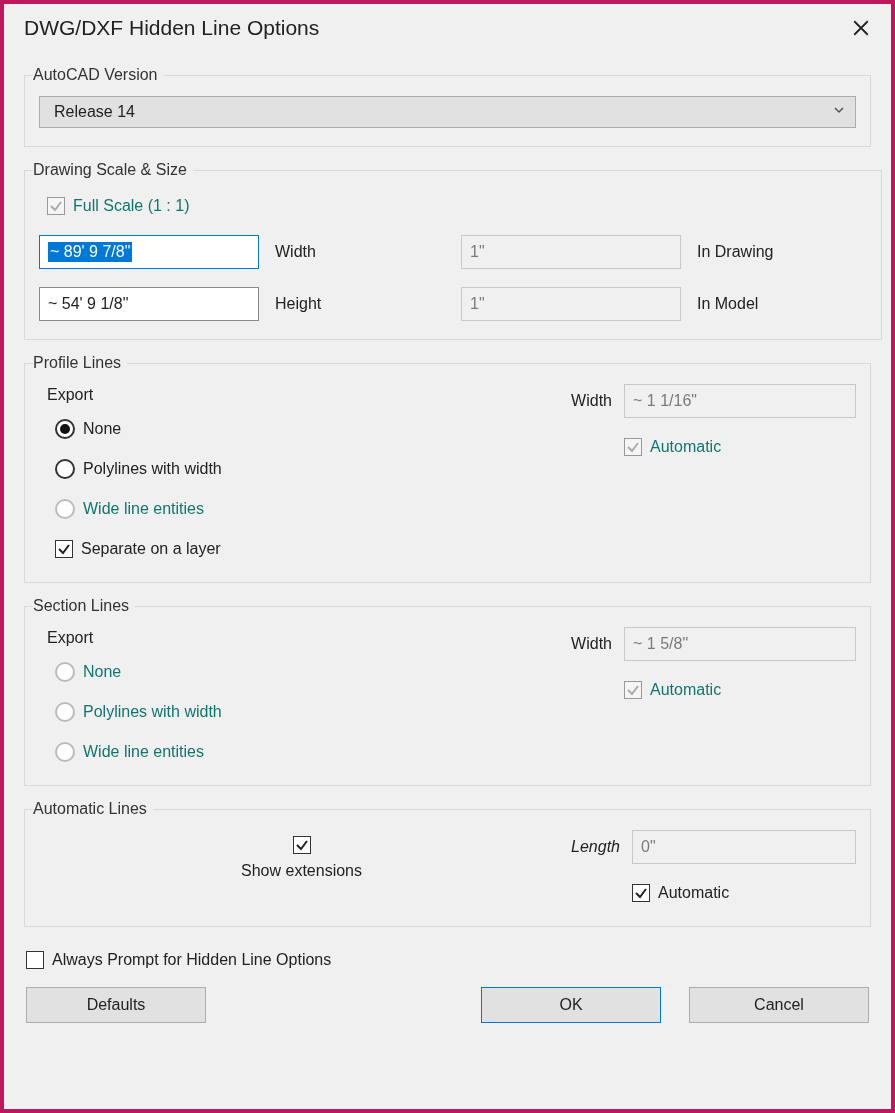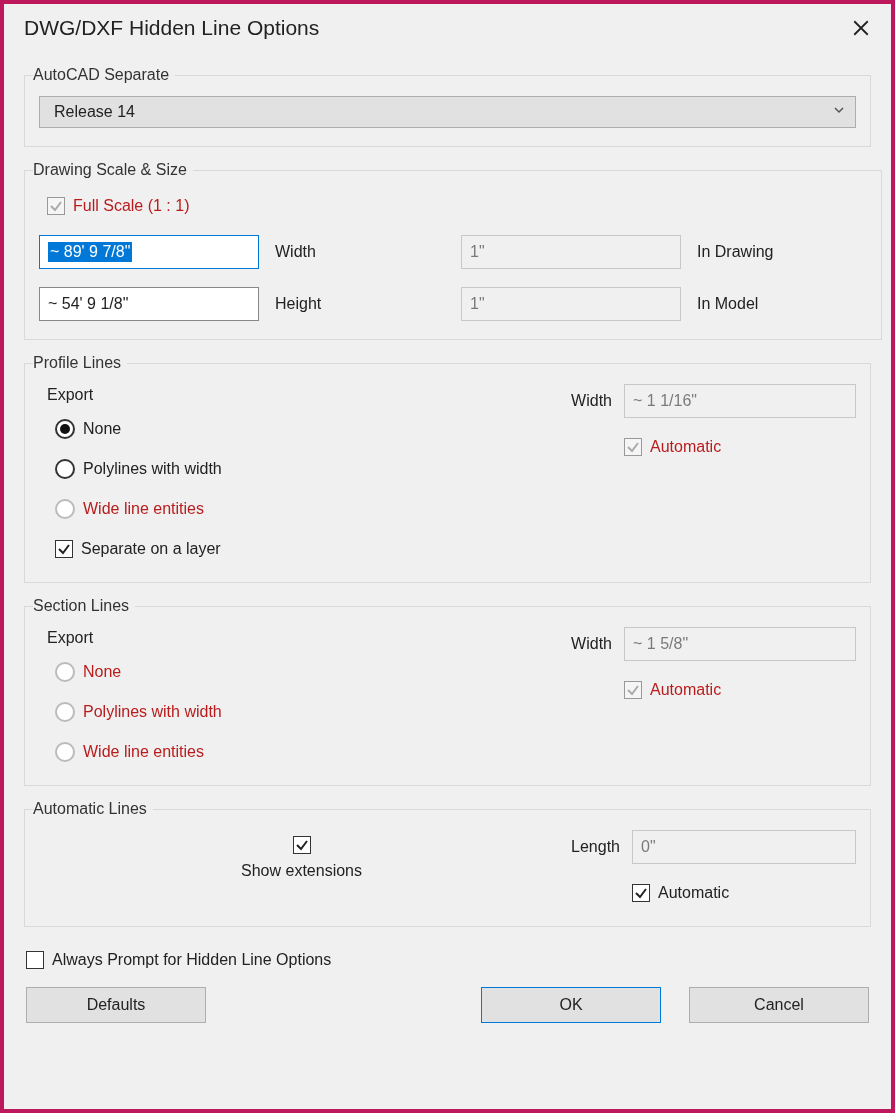--- a/index.html
+++ b/index.html
@@ -78,21 +78,21 @@
   }
   .checkbox, .radio {
     display: flex;
     align-items: center;
     gap: 8px;
     font-size: 16px;
     cursor: pointer;
     min-height: 30px;
   }
   .checkbox.disabled, .radio.disabled {
-    color: #b91c1c;
+    color: #0f766e;
     cursor: default;
   }
   .cb-box {
     width: 18px;
     height: 18px;
     border: 1.5px solid #333;
     background: #fff;
     display: flex;
     align-items: center;
     justify-content: center;
@@ -211,21 +211,21 @@
     <div class="close-btn">
       <svg viewBox="0 0 16 16">
           <path d="M2 2 L14 14 M14 2 L2 14" stroke="#222" stroke-width="1.6" fill="none"></path>
         </svg>
     </div>
   </div>
 
   <div class="content">
 
     <fieldset>
-      <legend>AutoCAD Separate</legend>
+      <legend>AutoCAD Version</legend>
       <div class="select-wrap">
         <div class="select">
           <span>Release 14</span>
           <span class="chev">
             <svg width="14" height="14" viewBox="0 0 14 14">
                 <path d="M3 5 L7 9 L11 5" stroke="#555" stroke-width="1.5" fill="none"></path>
               </svg>
           </span>
         </div>
       </div>
@@ -358,21 +358,21 @@
             <div class="cb-box">
               <svg viewBox="0 0 14 14">
                   <path d="M2 7 L6 11 L12 3" stroke="#222" stroke-width="2" fill="none"></path>
                 </svg>
             </div>
             <span>Show extensions</span>
           </div>
         </div>
         <div class="right-col">
           <div class="width-row">
-            <div class="label-text" style="width:64px;">Length</div>
+            <div class="label-text" style="width:64px;font-style:italic;">Length</div>
             <div class="text-input disabled" style="display:flex;align-items:center;">
               <span>0"</span>
             </div>
           </div>
           <div class="checkbox auto-row" style="margin-left:76px;">
             <div class="cb-box">
               <svg viewBox="0 0 14 14">
                   <path d="M2 7 L6 11 L12 3" stroke="#222" stroke-width="2" fill="none"></path>
                 </svg>
             </div>

